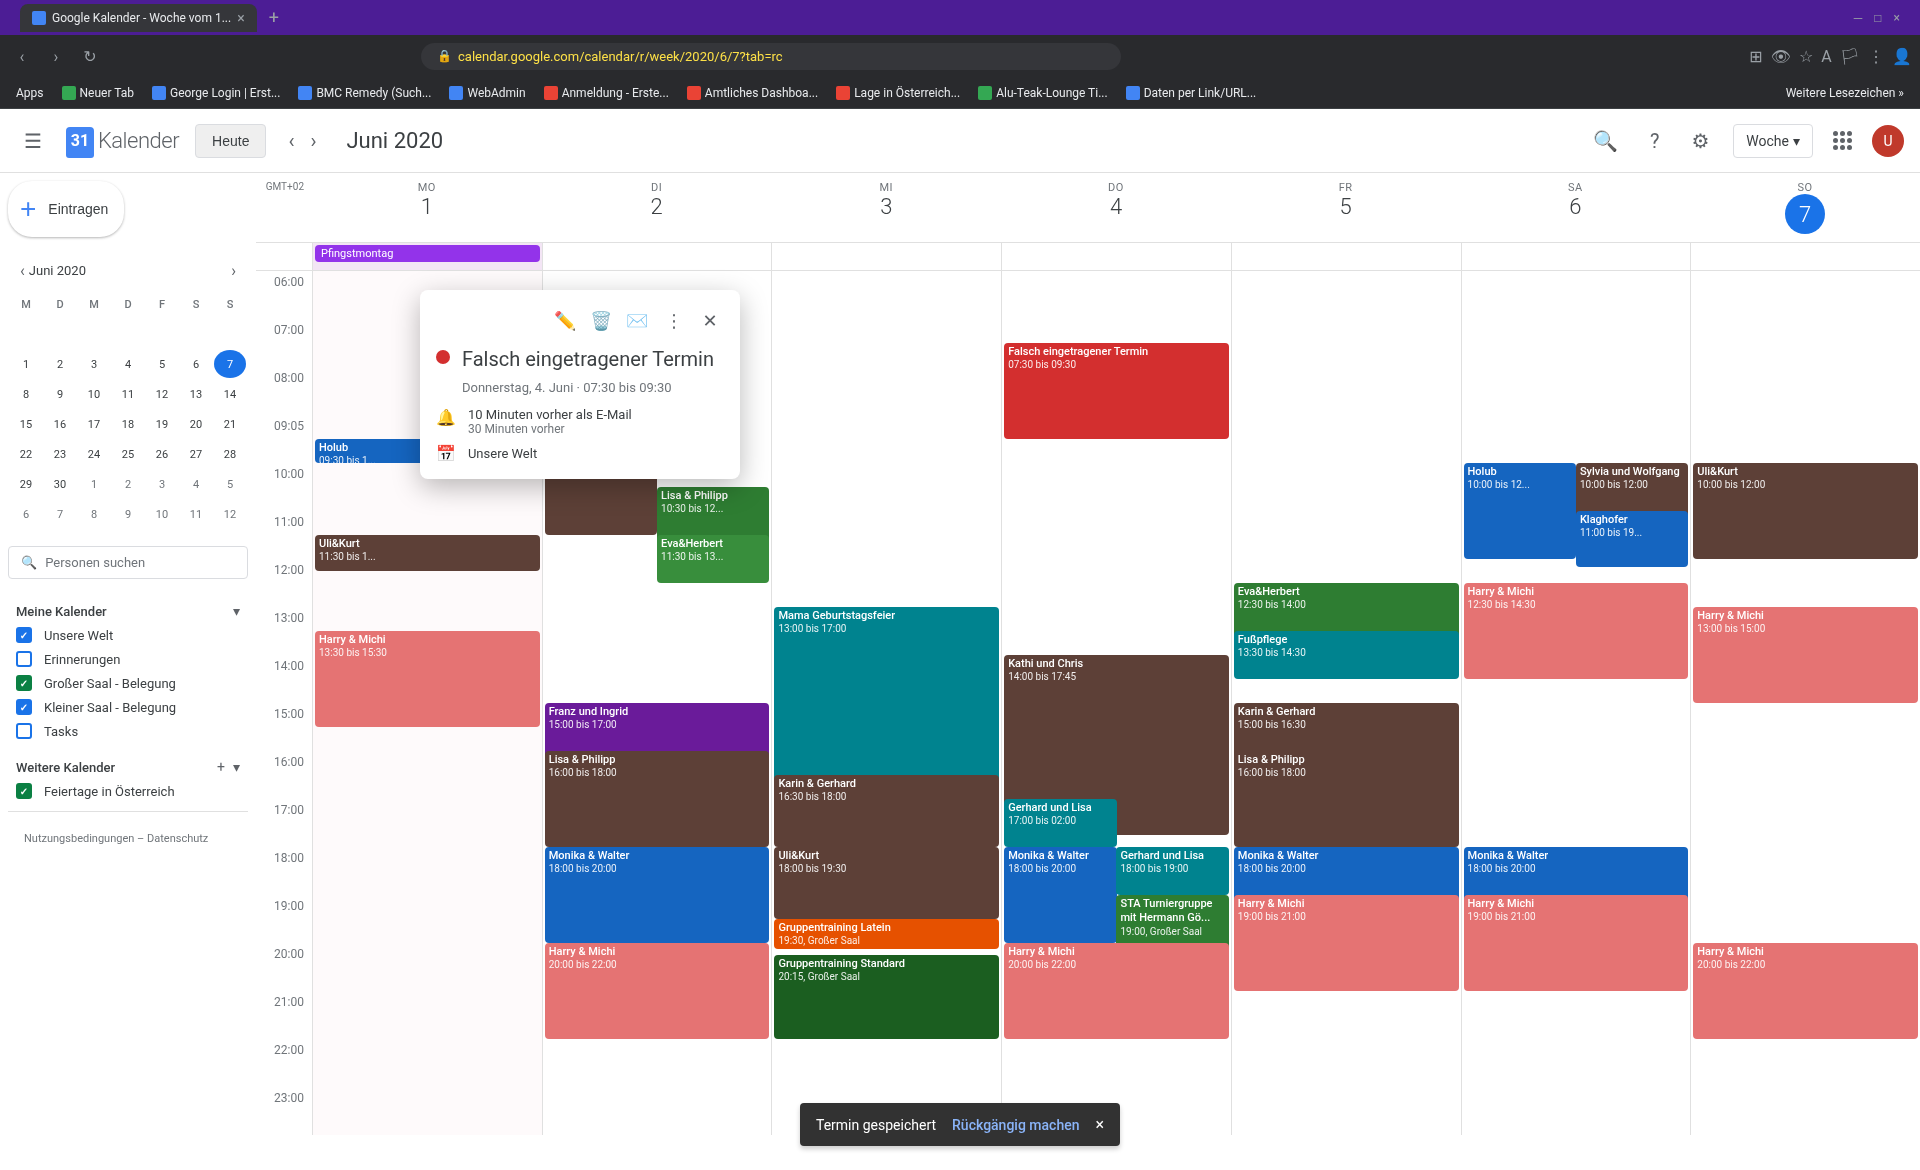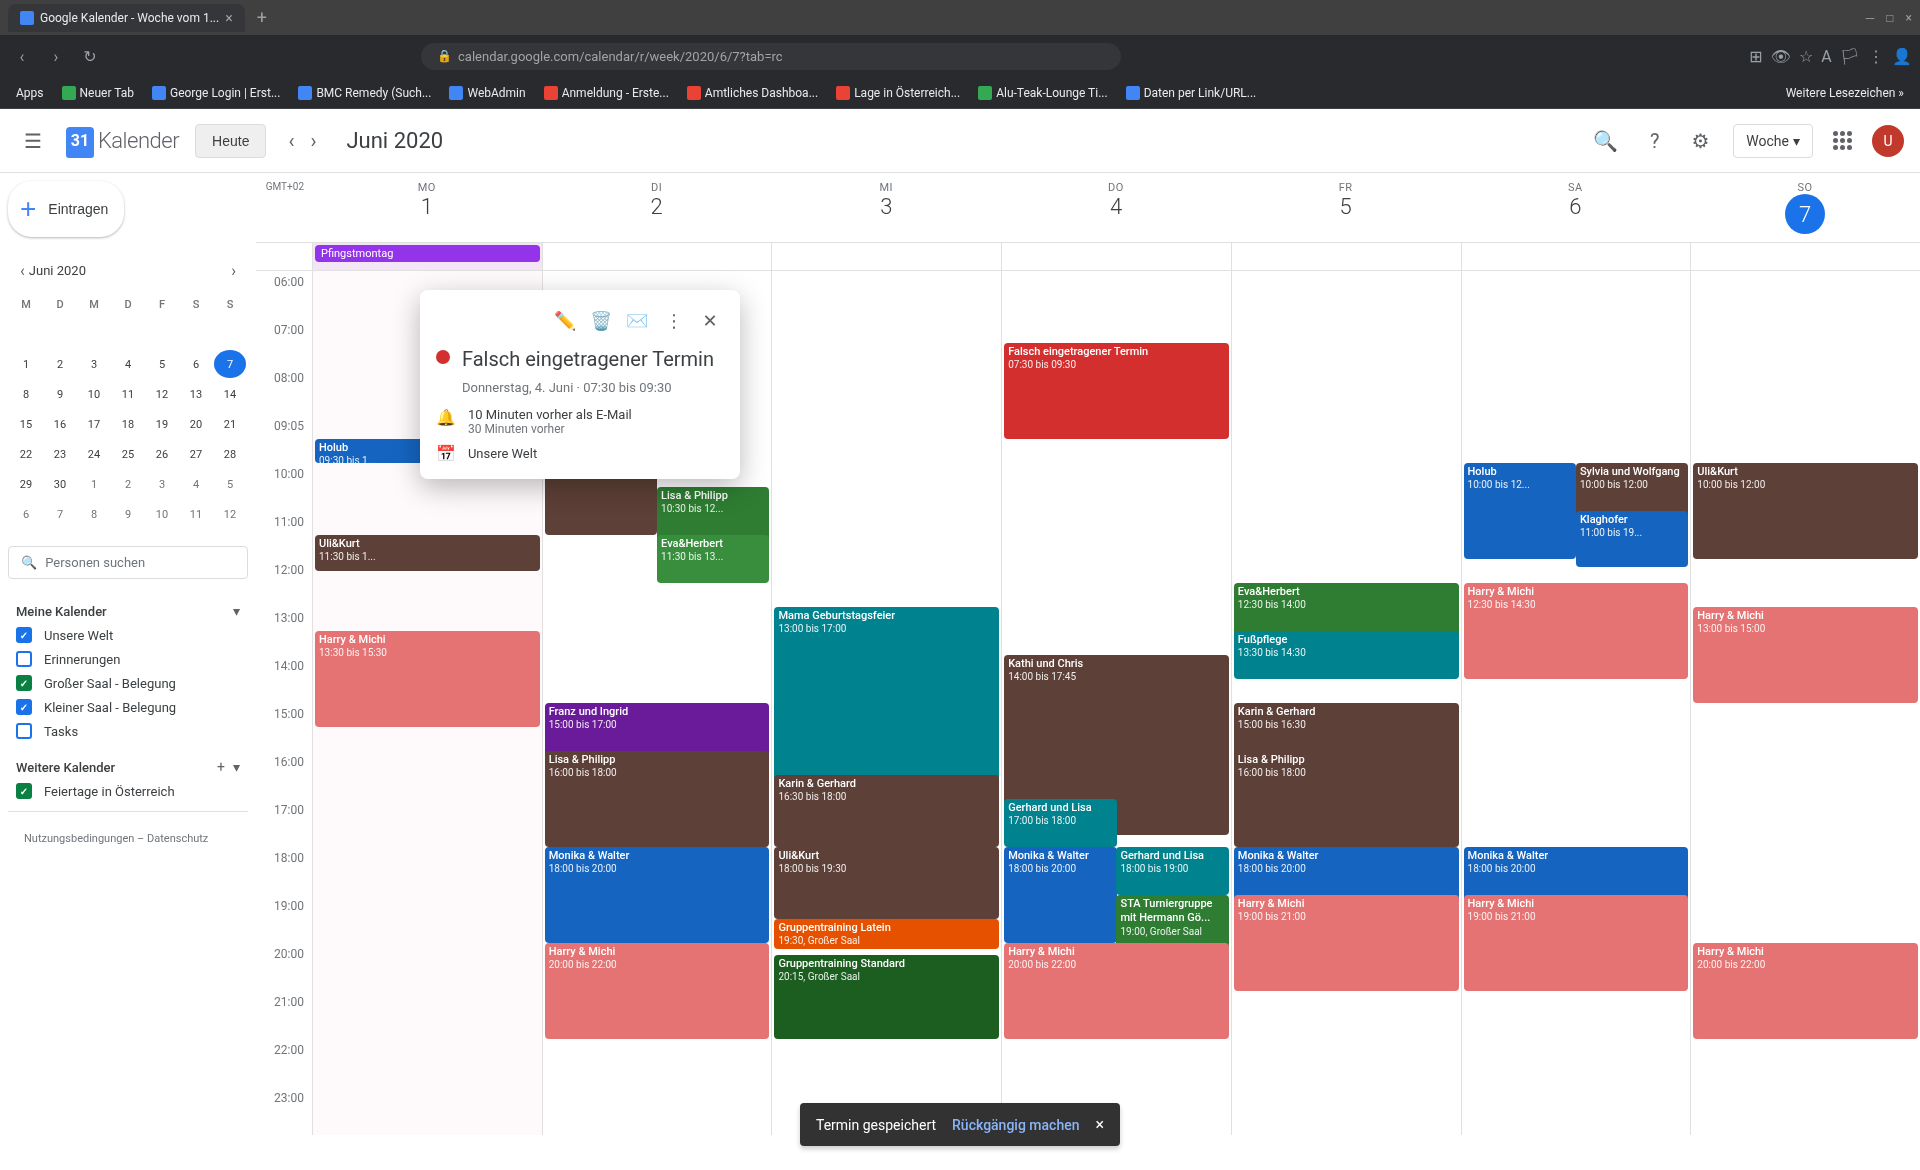--- a/index.html
+++ b/index.html
@@ -1,31 +1,31 @@
 <!DOCTYPE html>
 <html><head>
   <meta charset="utf-8">
   <style>
     * { box-sizing: border-box; margin: 0; padding: 0; }
     body { font-family: 'Google Sans', Roboto, Arial, sans-serif; font-size: 13px; background: #fff; overflow: hidden; height: 1170px; width: 1920px; }
 
     
-    .browser-chrome { background: #404040; height: 35px; display: flex; align-items: center; padding: 0 8px; gap: 4px; }
+    .browser-chrome { background: #4c1d95; height: 35px; display: flex; align-items: center; padding: 0 20px; gap: 4px; }
     .browser-tab { background: #35363a; color: #e8eaed; font-size: 12px; padding: 6px 12px; border-radius: 8px 8px 0 0; display: flex; align-items: center; gap: 6px; min-width: 200px; }
     .browser-tab .favicon { width: 14px; height: 14px; background: #4285f4; border-radius: 2px; flex-shrink: 0; }
     .browser-tab .tab-title { flex: 1; white-space: nowrap; overflow: hidden; text-overflow: ellipsis; }
     .tab-close { color: #9aa0a6; font-size: 14px; cursor: pointer; }
     .new-tab-btn { color: #9aa0a6; font-size: 18px; cursor: pointer; padding: 0 8px; }
     .win-controls { margin-left: auto; display: flex; gap: 12px; color: #9aa0a6; font-size: 12px; }
 
     .browser-nav { background: #292a2d; height: 42px; display: flex; align-items: center; padding: 0 8px; gap: 6px; }
     .nav-btn { color: #9aa0a6; font-size: 16px; cursor: pointer; padding: 4px; border-radius: 50%; width: 28px; height: 28px; display: flex; align-items: center; justify-content: center; }
     .address-bar { flex: 1; background: #35363a; border-radius: 20px; padding: 6px 16px; color: #e8eaed; font-size: 13px; display: flex; align-items: center; gap: 6px; max-width: 700px; margin: 0 auto; }
     .address-bar .lock-icon { color: #9aa0a6; font-size: 12px; }
-    .address-text { color: #a3a3a3; font-size: 13px; }
+    .address-text { color: #fde047; font-size: 13px; }
     .nav-right { display: flex; align-items: center; gap: 8px; margin-left: auto; color: #9aa0a6; }
     .nav-right-icon { font-size: 16px; cursor: pointer; }
 
     .bookmarks-bar { background: #292a2d; height: 32px; display: flex; align-items: center; padding: 0 8px; gap: 2px; border-bottom: 1px solid #3c4043; overflow: hidden; }
     .bookmark-item { color: #e8eaed; font-size: 12px; padding: 4px 8px; border-radius: 4px; cursor: pointer; white-space: nowrap; display: flex; align-items: center; gap: 4px; }
     .bookmark-favicon { width: 14px; height: 14px; border-radius: 2px; flex-shrink: 0; }
     .bm-blue { background: #4285f4; }
     .bm-green { background: #34a853; }
     .bm-red { background: #ea4335; }
     .bookmark-more { margin-left: auto; color: #e8eaed; font-size: 12px; padding: 4px 8px; border-radius: 4px; cursor: pointer; }
@@ -594,21 +594,21 @@
             <div class="event ev-red" style="top:72px; height:96px;">
               <div class="event-title">Falsch eingetragener Termin</div>
               <div class="event-time">07:30 bis 09:30</div>
             </div>
             <div class="event ev-brown" style="top:384px; height:180px;">
               <div class="event-title">Kathi und Chris</div>
               <div class="event-time">14:00 bis 17:45</div>
             </div>
             <div class="event ev-teal" style="top:528px; height:48px; right:50%;">
               <div class="event-title">Gerhard und Lisa</div>
-              <div class="event-time">17:00 bis 18:00</div>
+              <div class="event-time">17:00 bis 02:00</div>
             </div>
             <div class="event ev-blue" style="top:576px; height:96px; right:50%;">
               <div class="event-title">Monika &amp; Walter</div>
               <div class="event-time">18:00 bis 20:00</div>
             </div>
             <div class="event ev-teal" style="top:576px; height:48px; left:50%;">
               <div class="event-title">Gerhard und Lisa</div>
               <div class="event-time">18:00 bis 19:00</div>
             </div>
             <div class="event ev-green" style="top:624px; height:56px; left:50%;">

